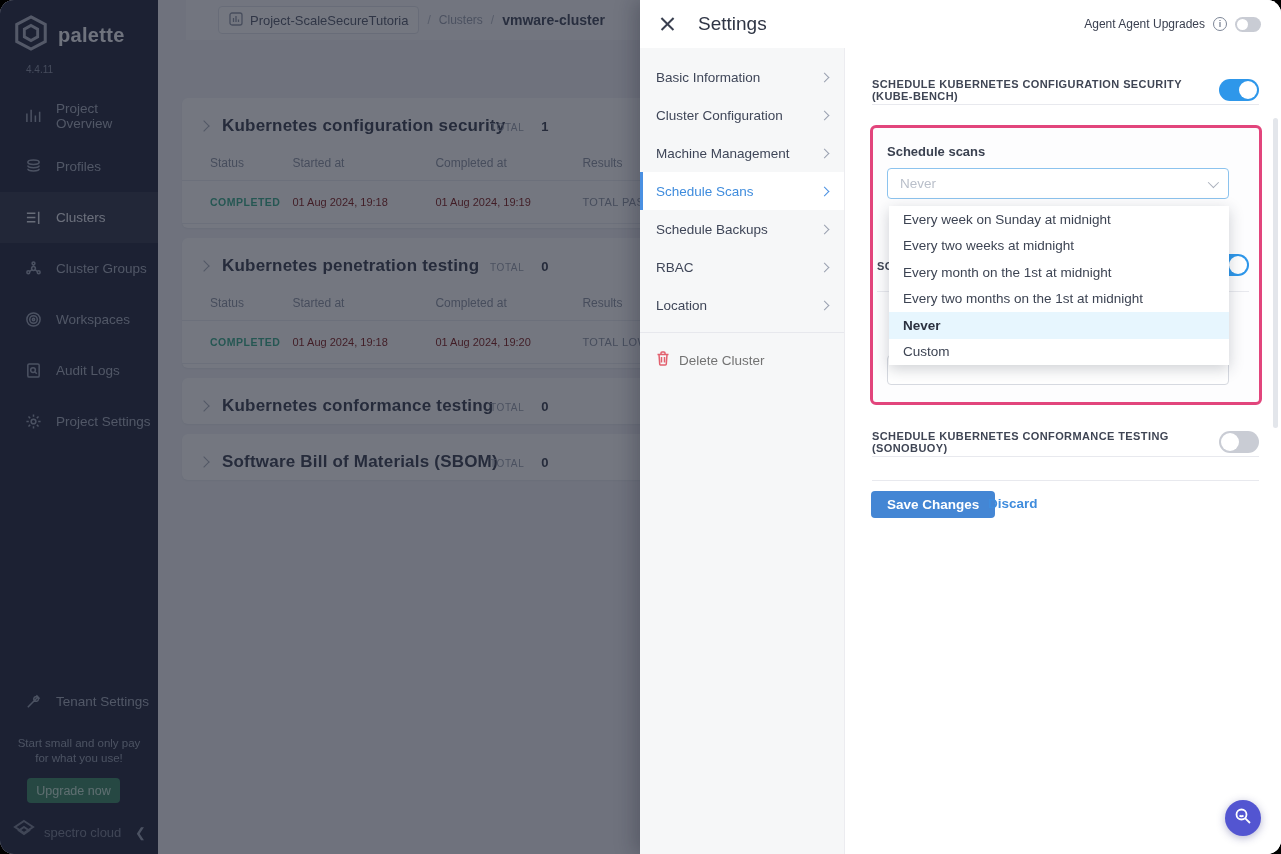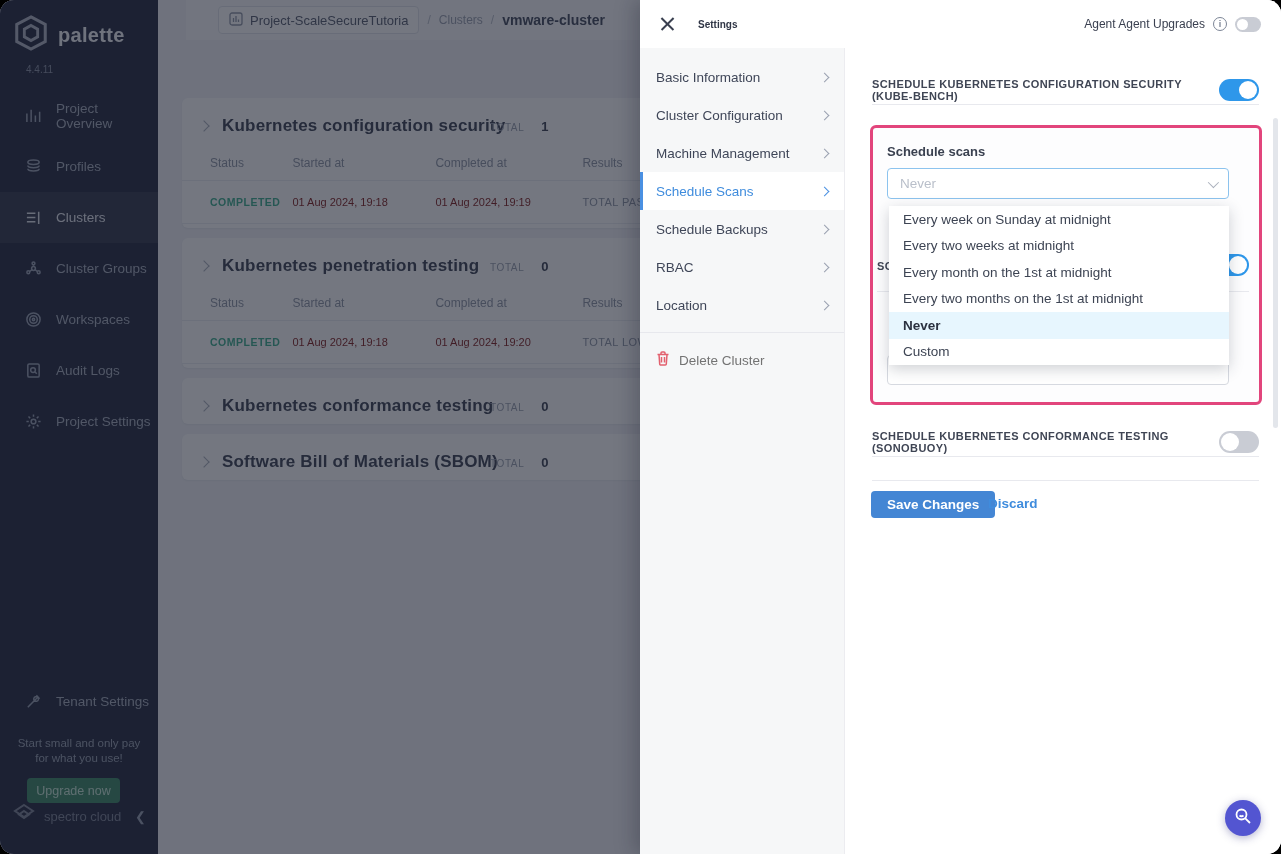--- a/index.html
+++ b/index.html
@@ -13,21 +13,21 @@
   .version { color:#8b92a5; font-size:10px; padding:8px 0 0 26px; }
   .nav { position:absolute; top:90px; left:0; width:100%; }
   .nav-item { display:flex; align-items:center; gap:14px; height:51px; padding-left:24px; color:#a7aebd; font-size:13.5px; cursor:pointer; }
   .nav-item.active { background:rgba(255,255,255,.07); color:#e8ebf2; }
   .nav-ico { width:18px; height:18px; display:inline-flex; align-items:center; justify-content:center; flex:none; }
   .nav-ico svg { width:17px; height:17px; stroke:#9aa2b4; fill:none; stroke-width:1.6; }
   .nav-item.active .nav-ico svg { stroke:#dfe3ec; }
   .tenant { position:absolute; top:676px; width:100%; }
   .promo { position:absolute; top:736px; width:100%; text-align:center; color:#9aa3b3; font-size:11.5px; line-height:15px; }
   .upgrade-btn { position:absolute; top:778px; left:27px; width:93px; height:25px; background:#3c8a68; border:none; border-radius:4px; color:#c9e9d8; font-size:12.5px; cursor:pointer; }
-  .foot { position:absolute; bottom:24px; left:0; width:100%; display:flex; align-items:center; padding:0 12px; gap:8px; }
+  .foot { position:absolute; bottom:8px; left:0; width:100%; display:flex; align-items:center; padding:0 12px; gap:8px; }
   .foot-brand { color:#7d8496; font-size:13px; flex:1; }
   .collapse { color:#9aa2b4; font-size:13px; cursor:pointer; }
 
   
   .bg-content { position:absolute; left:158px; top:0; width:482px; height:854px; background:#f2f3f7; overflow:hidden; }
   .crumb-bar { height:40px; background:#fbfbfd; display:flex; align-items:center; padding-left:32px; gap:8px;margin-left:28px; }
   .proj-chip { display:flex; align-items:center; gap:7px; height:28px; padding:0 10px; border:1px solid #e1e4ea; border-radius:4px; background:#fff; color:#565d6f; font-size:13px; }
   .crumb-sep { color:#b6bcc8; font-size:12px; }
   .crumb-mid { color:#9aa1b0; font-size:12px; }
   .crumb-cur { color:#434a5c; font-size:14px; font-weight:700; }
@@ -50,21 +50,21 @@
 
   
   .dim { position:absolute; left:0; top:0; width:640px; height:854px; background:rgba(24,28,44,.60); z-index:2; }
 
   
   .drawer { position:absolute; left:640px; top:0; width:641px; height:854px; background:#fff; z-index:3; box-shadow:-6px 0 18px rgba(20,25,40,.25); }
   .d-head { height:48px; display:flex; align-items:center; padding:0 20px; background:#fff; }
   .x-btn { width:16px; height:16px; position:relative; cursor:pointer; margin-right:22px; }
   .x-btn:before,.x-btn:after{content:""; position:absolute; left:-1px; top:7px; width:17px; height:1.8px; background:#3a4050;}
   .x-btn:before{transform:rotate(45deg);} .x-btn:after{transform:rotate(-45deg);}
-  .d-title { font-size:10px; font-weight:700; color:#2f3545; flex:1; }
+  .d-title { font-size:19px; font-weight:400; color:#2f3545; flex:1; }
   .pause-group { display:flex; align-items:center; gap:8px; }
   .pause-label { font-size:12px; color:#3a4050; }
   .info-ico { width:14px; height:14px; border:1.3px solid #7c8596; border-radius:50%; color:#7c8596; font-size:9px; display:flex; align-items:center; justify-content:center; font-weight:700; }
   .toggle { position:relative; border-radius:999px; cursor:pointer; flex:none; }
   .toggle .knob { position:absolute; top:2px; border-radius:50%; background:#fff; }
   .tg-sm { width:26px; height:15px; } .tg-sm .knob { width:11px; height:11px; }
   .tg-md { width:40px; height:22px; } .tg-md .knob { width:18px; height:18px; }
   .toggle.on { background:#2e97ea; } .toggle.on .knob { right:2px; }
   .toggle.off { background:#c9ccd4; } .toggle.off .knob { left:2px; }
 

